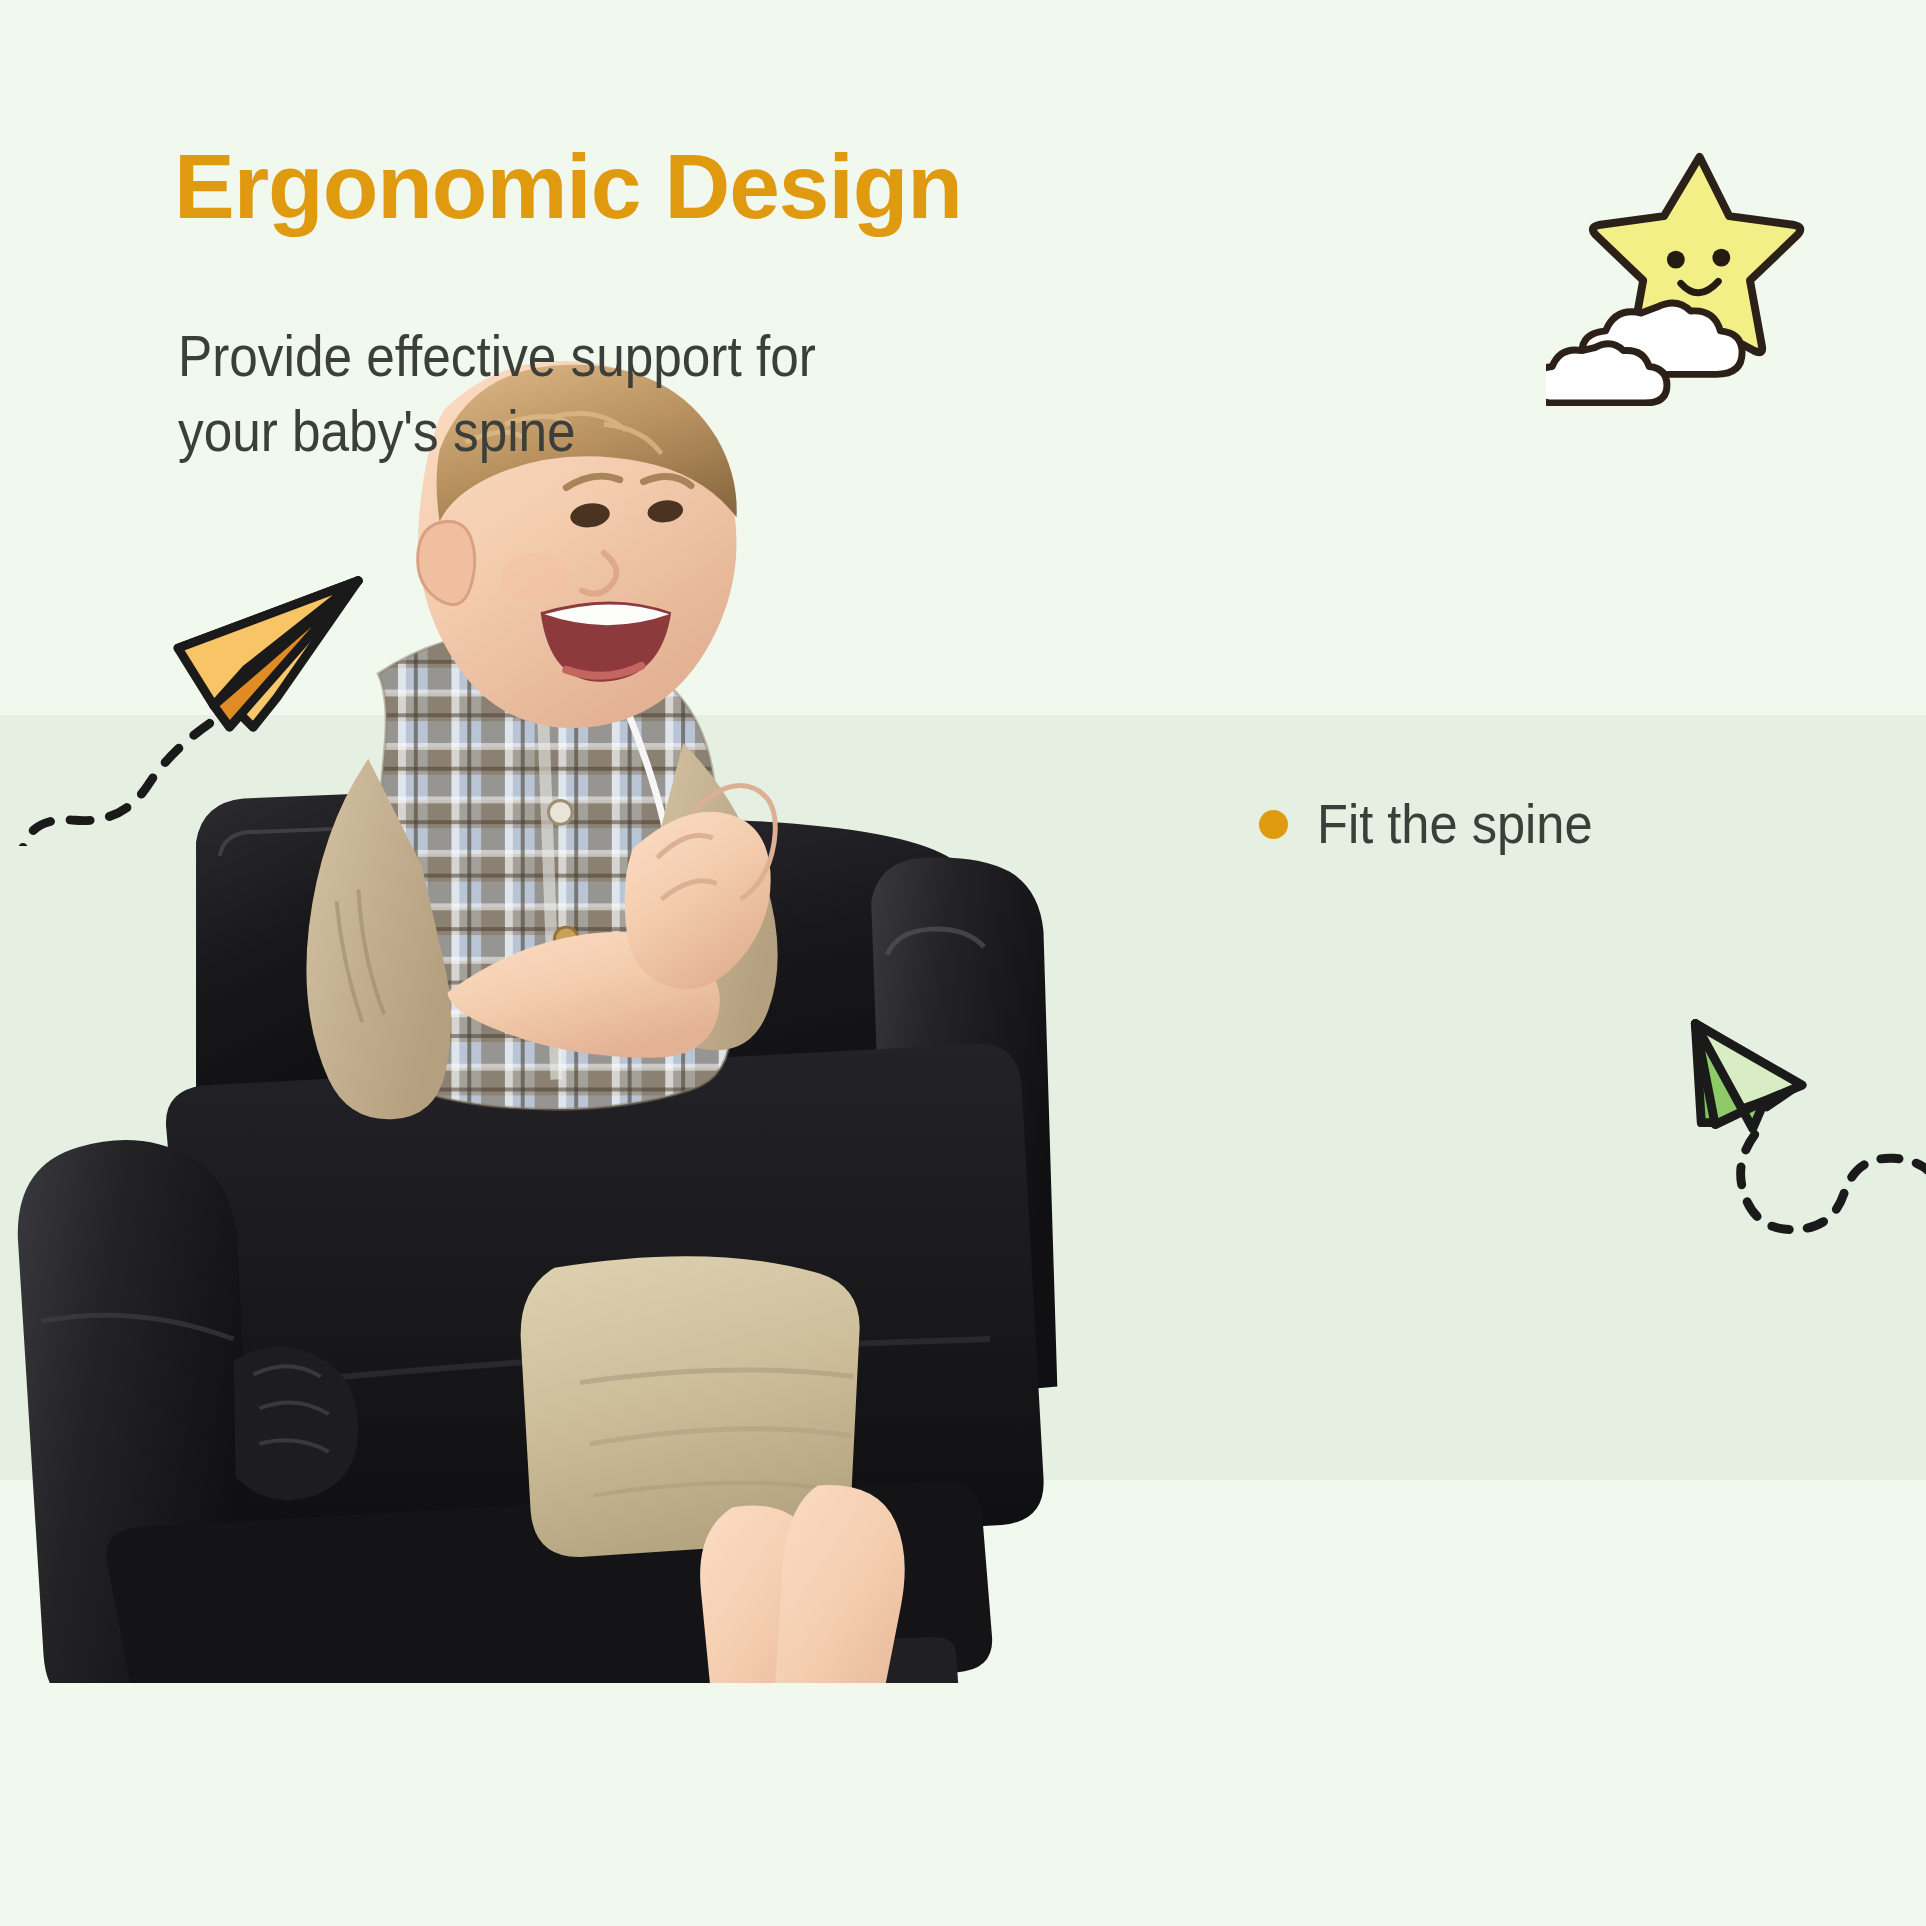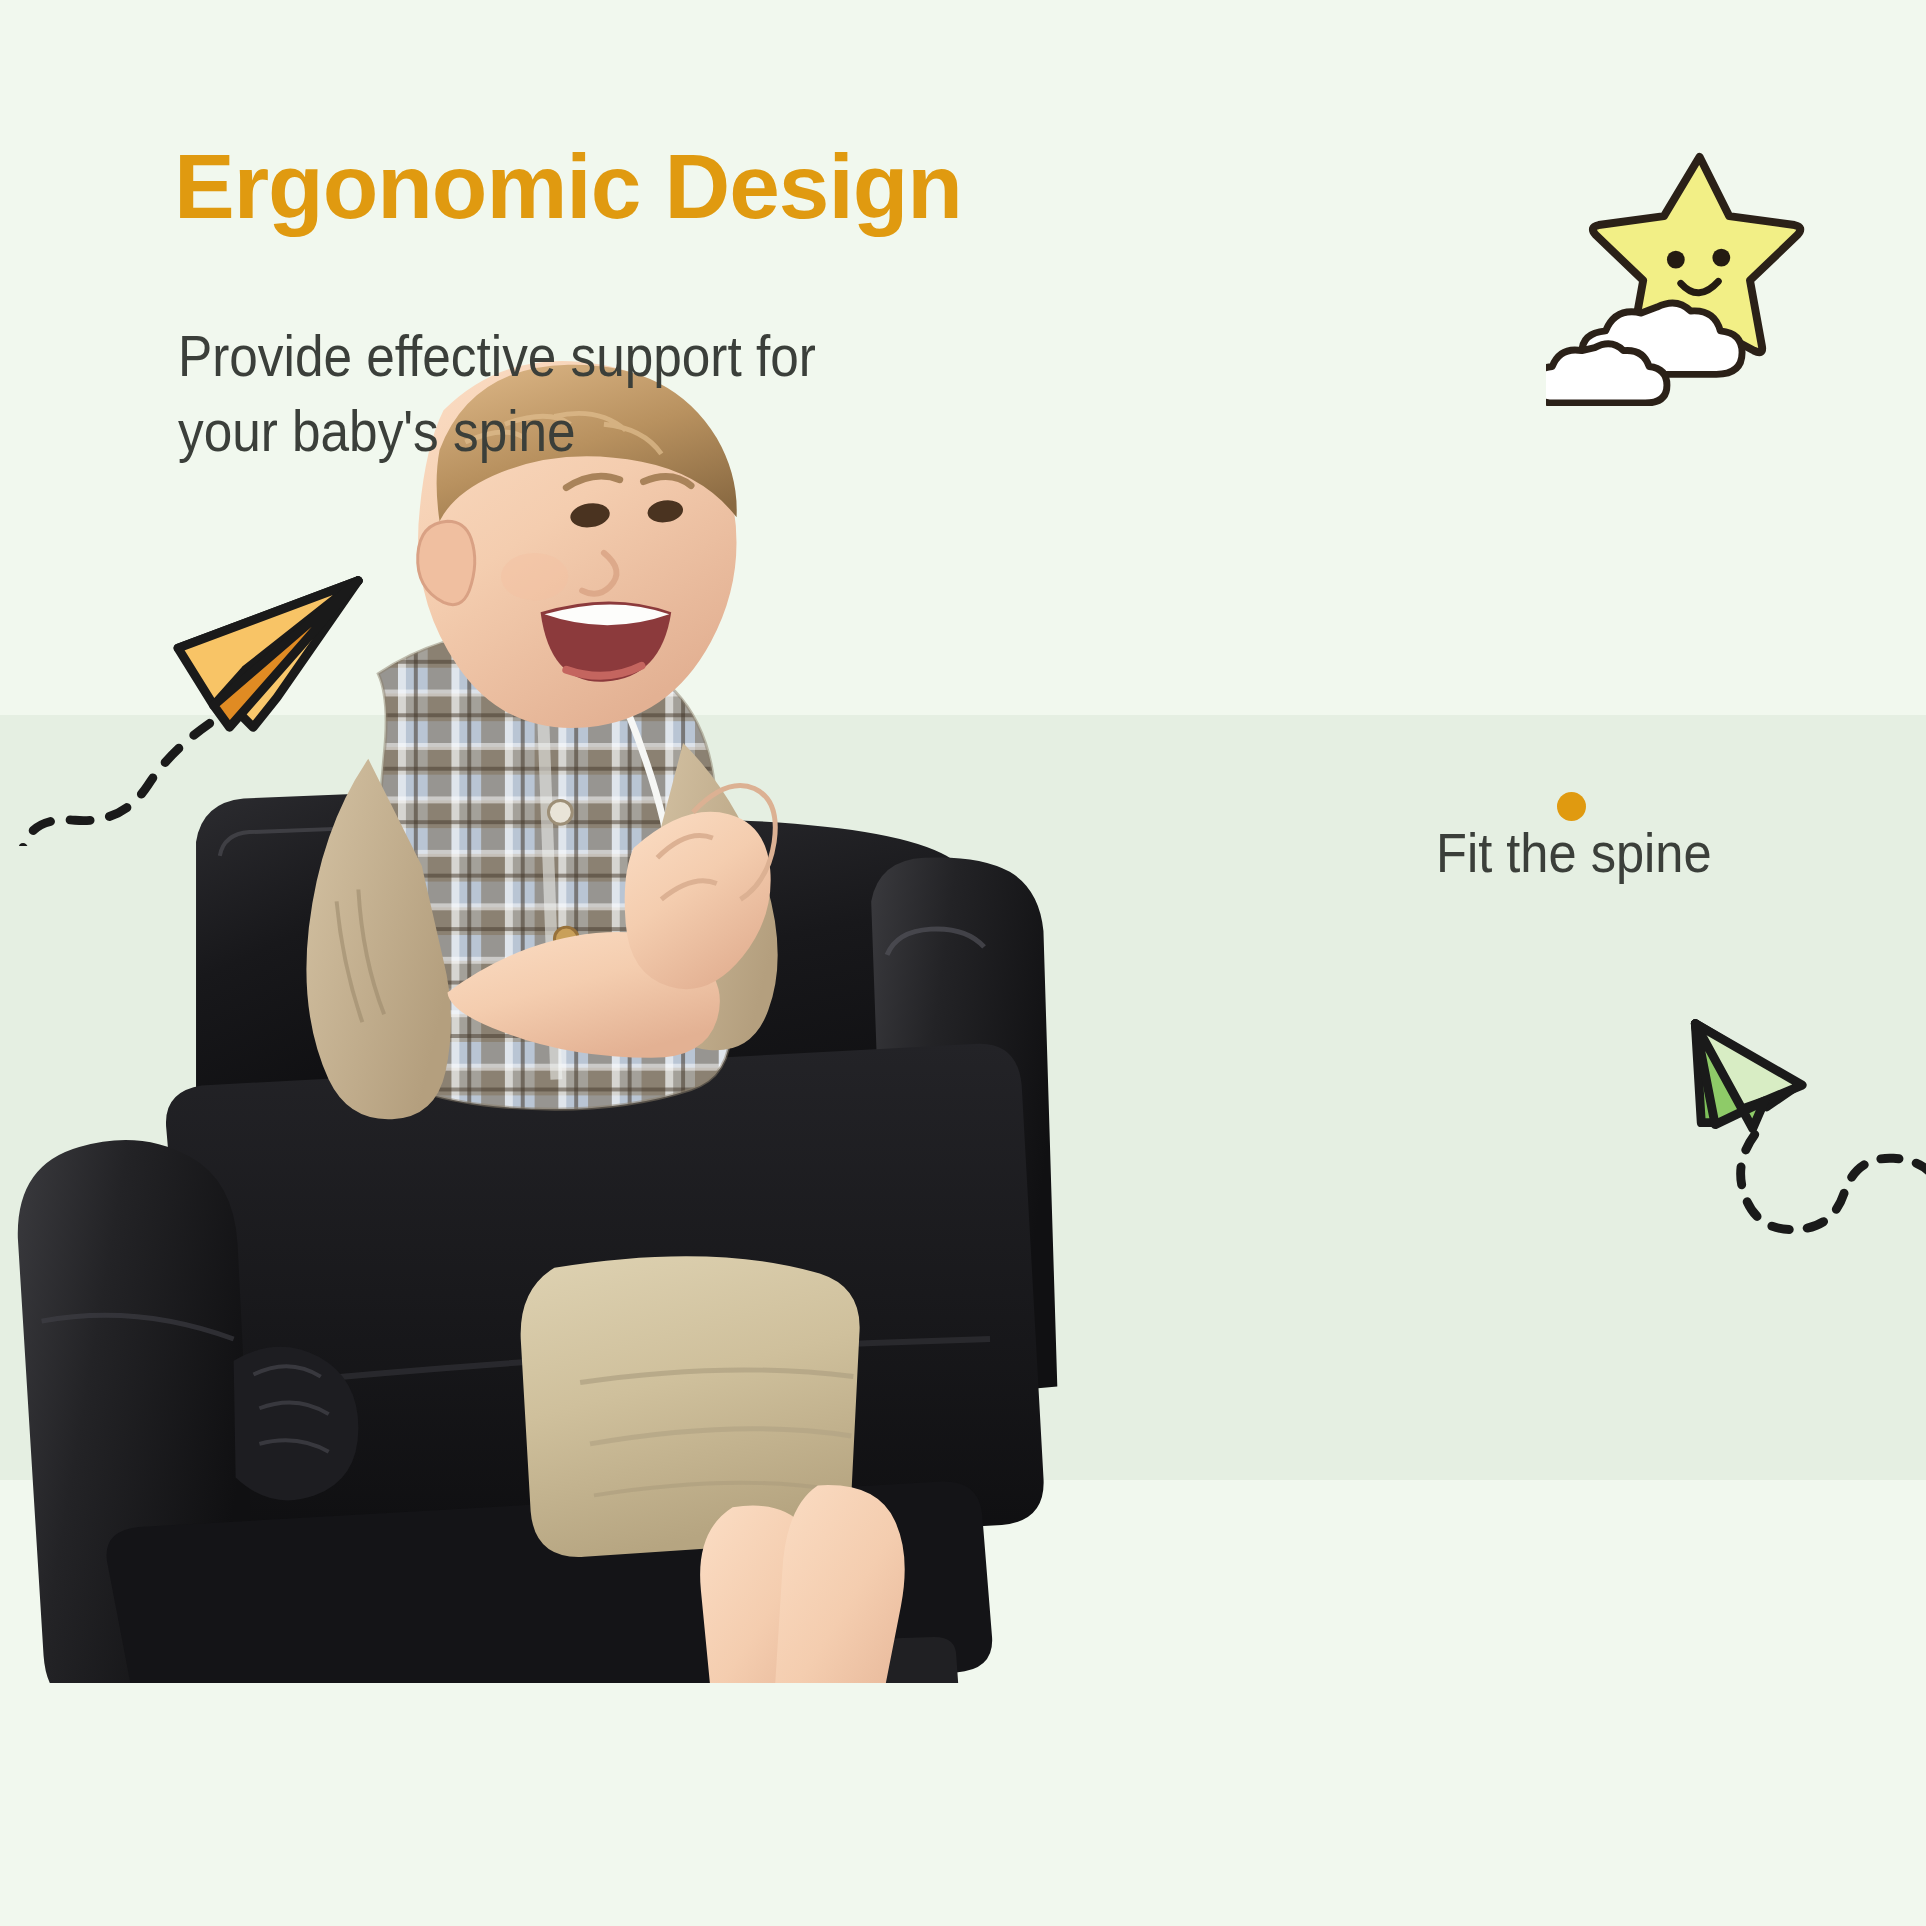--- a/index.html
+++ b/index.html
@@ -31,21 +31,21 @@
     font-size:57px;font-weight:300;
     color:#3b3f3a;
     line-height:1.32;
     font-stretch:condensed;
     transform:scaleX(0.90);
     transform-origin:left top;
   }
 
   
   #bullets{position:absolute;left:1259px;top:792px;width:653px;}
-  .bullet-row{display:flex;align-items:center;margin-bottom:51px;flex-direction:column;}
+  .bullet-row{display:flex;align-items:center;margin-bottom:51px;}
   .bullet-dot{
     width:29px;height:29px;border-radius:50%;
     background:#e09a10;flex:0 0 auto;margin-right:29px;
   }
   .bullet-text{
     font-size:55px;font-weight:300;color:#3b3f3a;
     white-space:nowrap;
     transform:scaleX(0.92);transform-origin:left center;
   }
 

